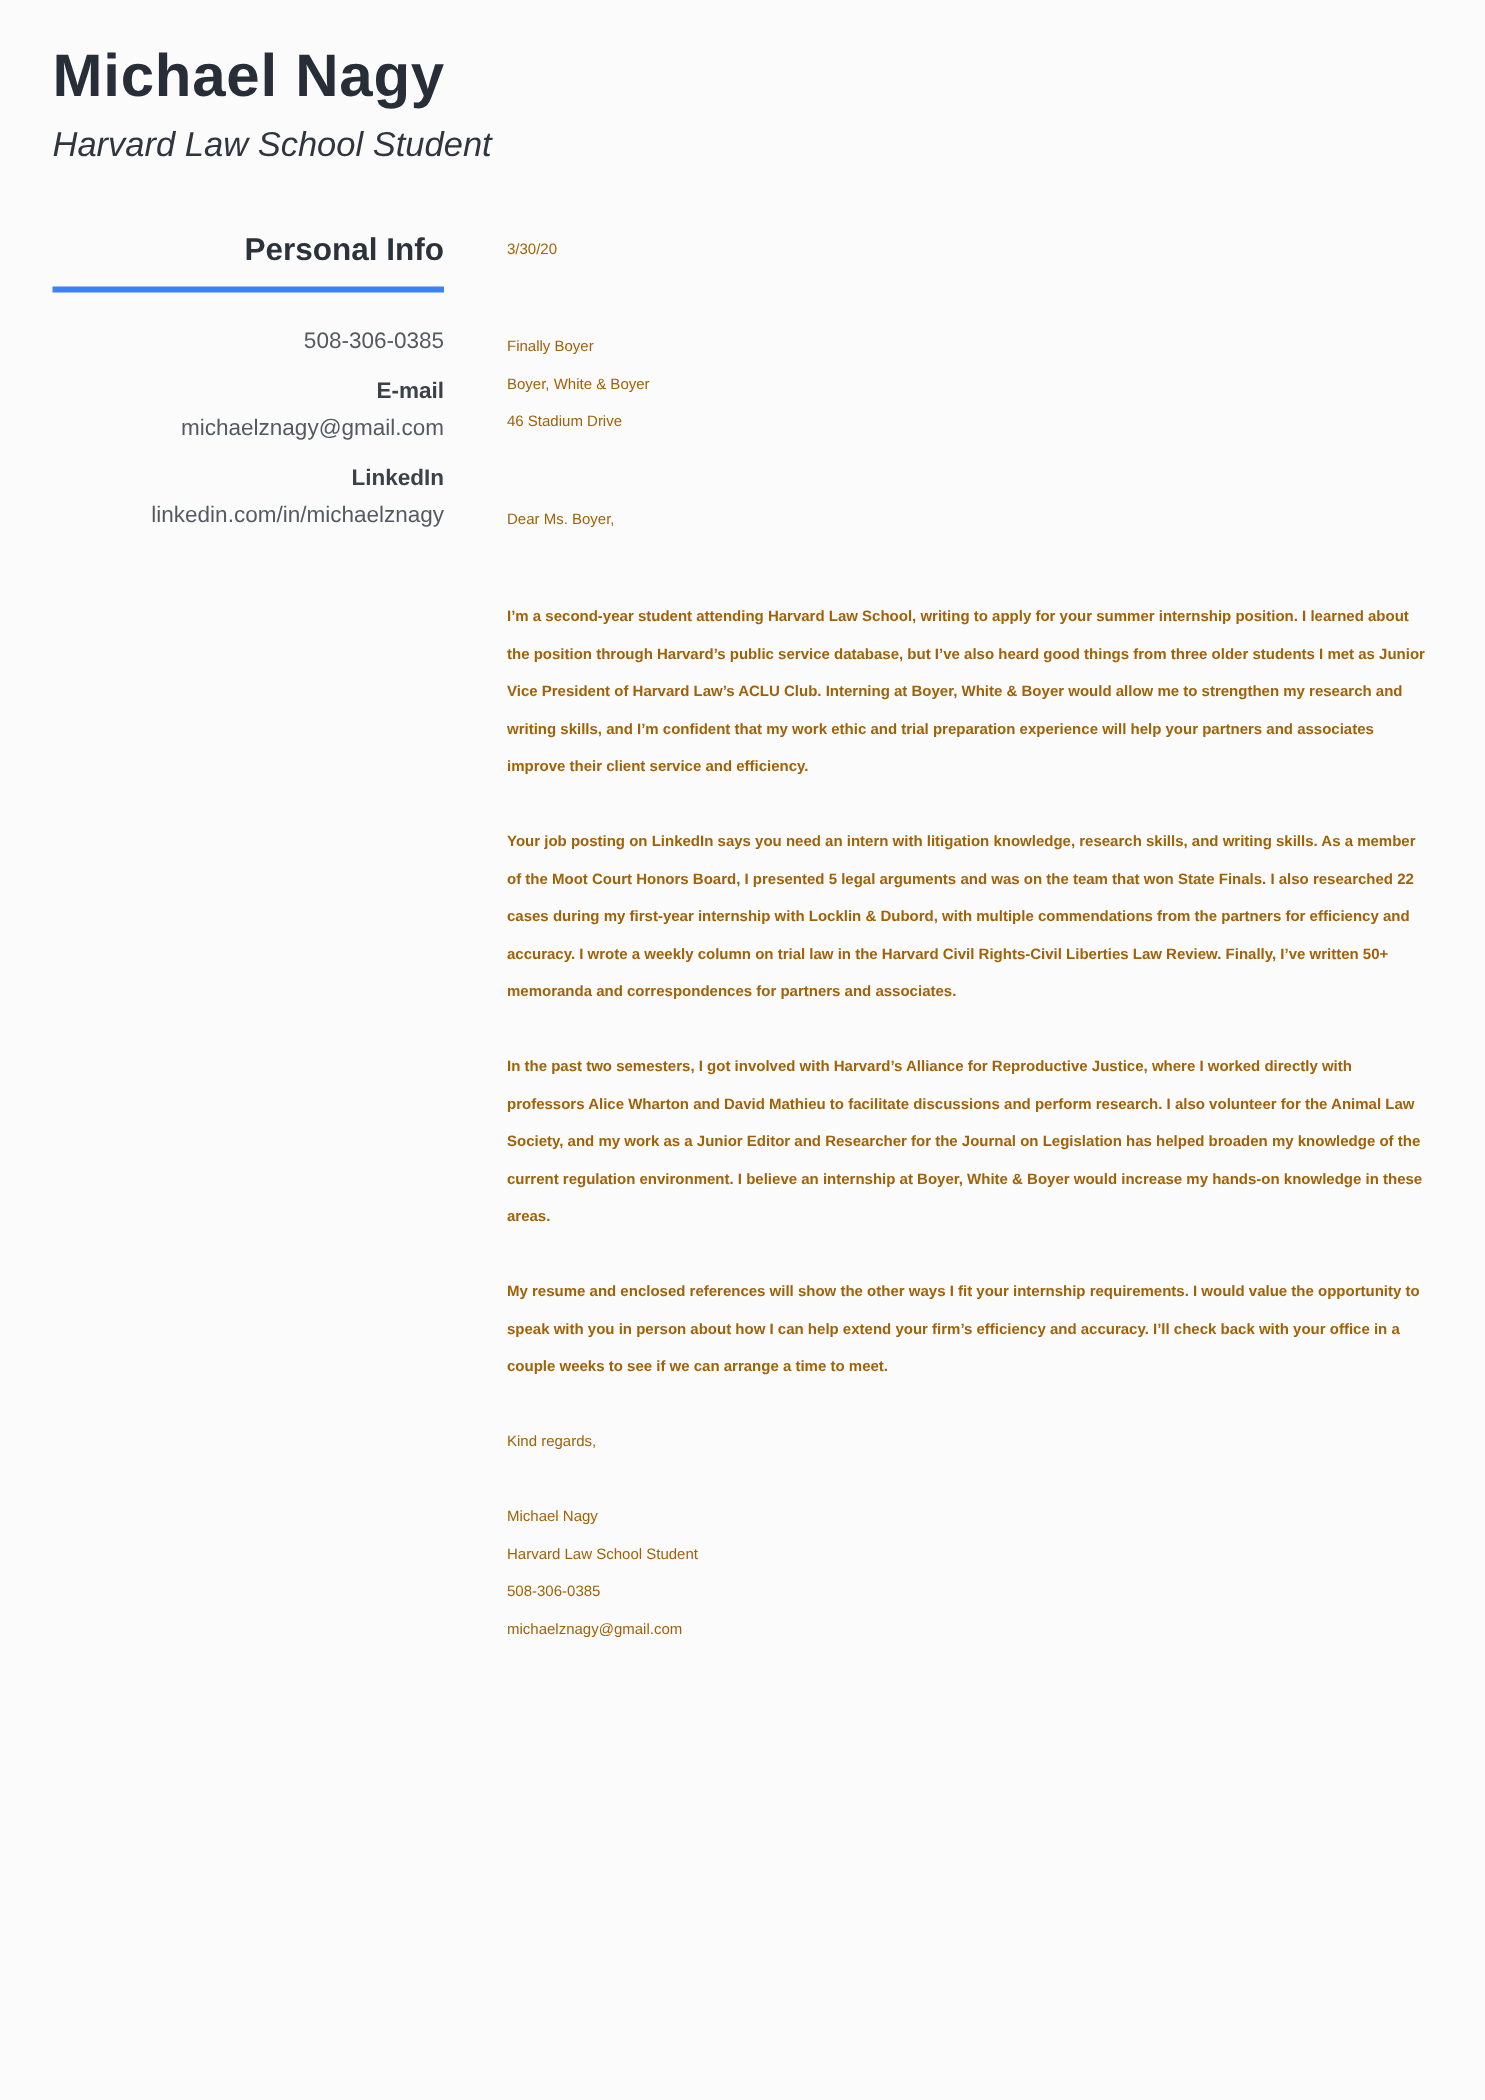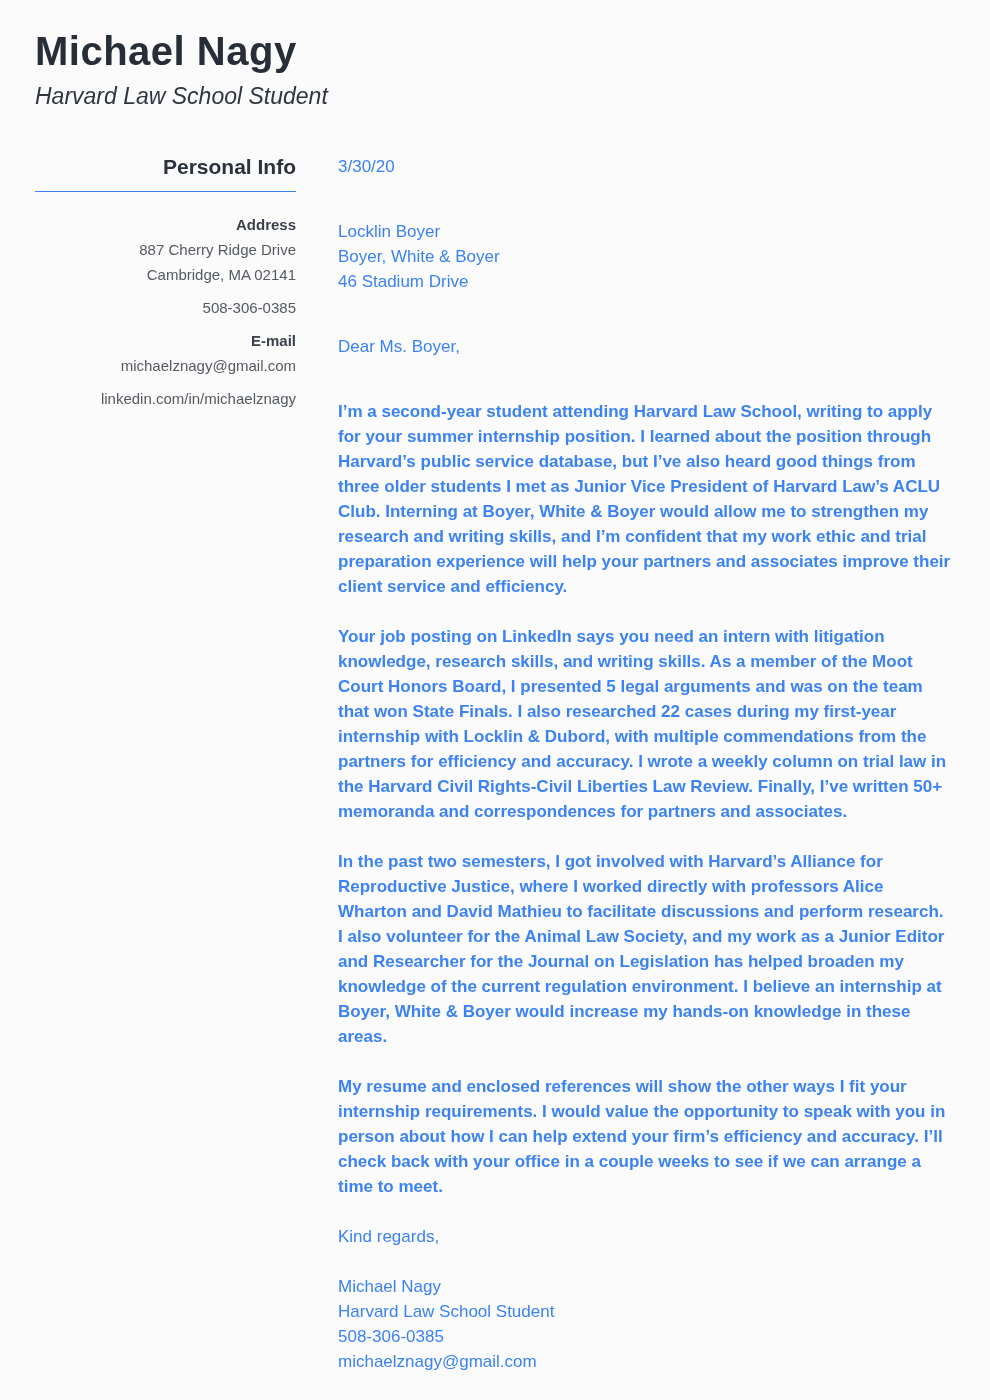--- a/index.html
+++ b/index.html
@@ -37,41 +37,41 @@
     width: 261px;
     flex: 0 0 261px;
     text-align: right;
   }
   .sidebar-heading {
     font-size: 21px;
     font-weight: 700;
     color: #2b323c;
     line-height: 26px;
     padding-bottom: 11px;
-    border-bottom: 1px solid #3b82f6;
+    border-bottom: 4px solid #3b82f6;
   }
   .fields { margin-top: 20px; }
   .field { margin-bottom: 8px; }
   .field-label {
     font-size: 15px;
     font-weight: 700;
     color: #3b414b;
     line-height: 25px;
   }
   .field-value {
     font-size: 15px;
     color: #555a61;
     line-height: 25px;
   }
   
   .letter {
     flex: 1;
     margin-left: 42px;
-    font-size: 17px;
-    color: #3b82f6;
+    font-size: 10px;
+    color: #a16207;
     line-height: 25px;
   }
   .date { margin-bottom: 40px; }
   .recipient { margin-bottom: 40px; }
   .salutation { margin-bottom: 40px; }
   .para { margin-bottom: 25px; font-weight: bold; }
   .closing { margin-bottom: 25px; }
 </style>
 </head>
 <body>
@@ -82,48 +82,44 @@
     <h1 class="name">Michael Nagy</h1>
     <div class="subtitle">Harvard Law School Student</div>
   </header>
 
   <div class="content">
 
     <aside class="sidebar">
       <h2 class="sidebar-heading">Personal Info</h2>
       <div class="fields">
 
-        <div class="field">
-          <div class="field-label">Address</div>
-          <div class="field-value">887 Cherry Ridge Drive</div>
-          <div class="field-value">Cambridge, MA 02141</div>
-        </div>
 
         <div class="field">
           <div class="field-value">508-306-0385</div>
         </div>
 
         <div class="field">
           <div class="field-label">E-mail</div>
           <div class="field-value">michaelznagy@gmail.com</div>
         </div>
 
         <div class="field">
+          <div class="field-label">LinkedIn</div>
           <div class="field-value">linkedin.com/in/michaelznagy</div>
         </div>
 
       </div>
     </aside>
 
     <main class="letter">
 
       <div class="date">3/30/20</div>
 
       <div class="recipient">
-        <div>Locklin Boyer</div>
+        <div>Finally Boyer</div>
         <div>Boyer, White &amp; Boyer</div>
         <div>46 Stadium Drive</div>
       </div>
 
       <p class="salutation">Dear Ms. Boyer,</p>
 
       <p class="para">I’m a second-year student attending Harvard Law School, writing to apply for your summer internship position. I learned about the position through Harvard’s public service database, but I’ve also heard good things from three older students I met as Junior Vice President of Harvard Law’s ACLU Club. Interning at Boyer, White &amp; Boyer would allow me to strengthen my research and writing skills, and I’m confident that my work ethic and trial preparation experience will help your partners and associates improve their client service and efficiency.</p>
       <p class="para">Your job posting on LinkedIn says you need an intern with litigation knowledge, research skills, and writing skills. As a member of the Moot Court Honors Board, I presented 5 legal arguments and was on the team that won State Finals. I also researched 22 cases during my first-year internship with Locklin &amp; Dubord, with multiple commendations from the partners for efficiency and accuracy. I wrote a weekly column on trial law in the Harvard Civil Rights-Civil Liberties Law Review. Finally, I’ve written 50+ memoranda and correspondences for partners and associates.</p>
       <p class="para">In the past two semesters, I got involved with Harvard’s Alliance for Reproductive Justice, where I worked directly with professors Alice Wharton and David Mathieu to facilitate discussions and perform research. I also volunteer for the Animal Law Society, and my work as a Junior Editor and Researcher for the Journal on Legislation has helped broaden my knowledge of the current regulation environment. I believe an internship at Boyer, White &amp; Boyer would increase my hands-on knowledge in these areas.</p>
       <p class="para">My resume and enclosed references will show the other ways I fit your internship requirements. I would value the opportunity to speak with you in person about how I can help extend your firm’s efficiency and accuracy. I’ll check back with your office in a couple weeks to see if we can arrange a time to meet.</p>

